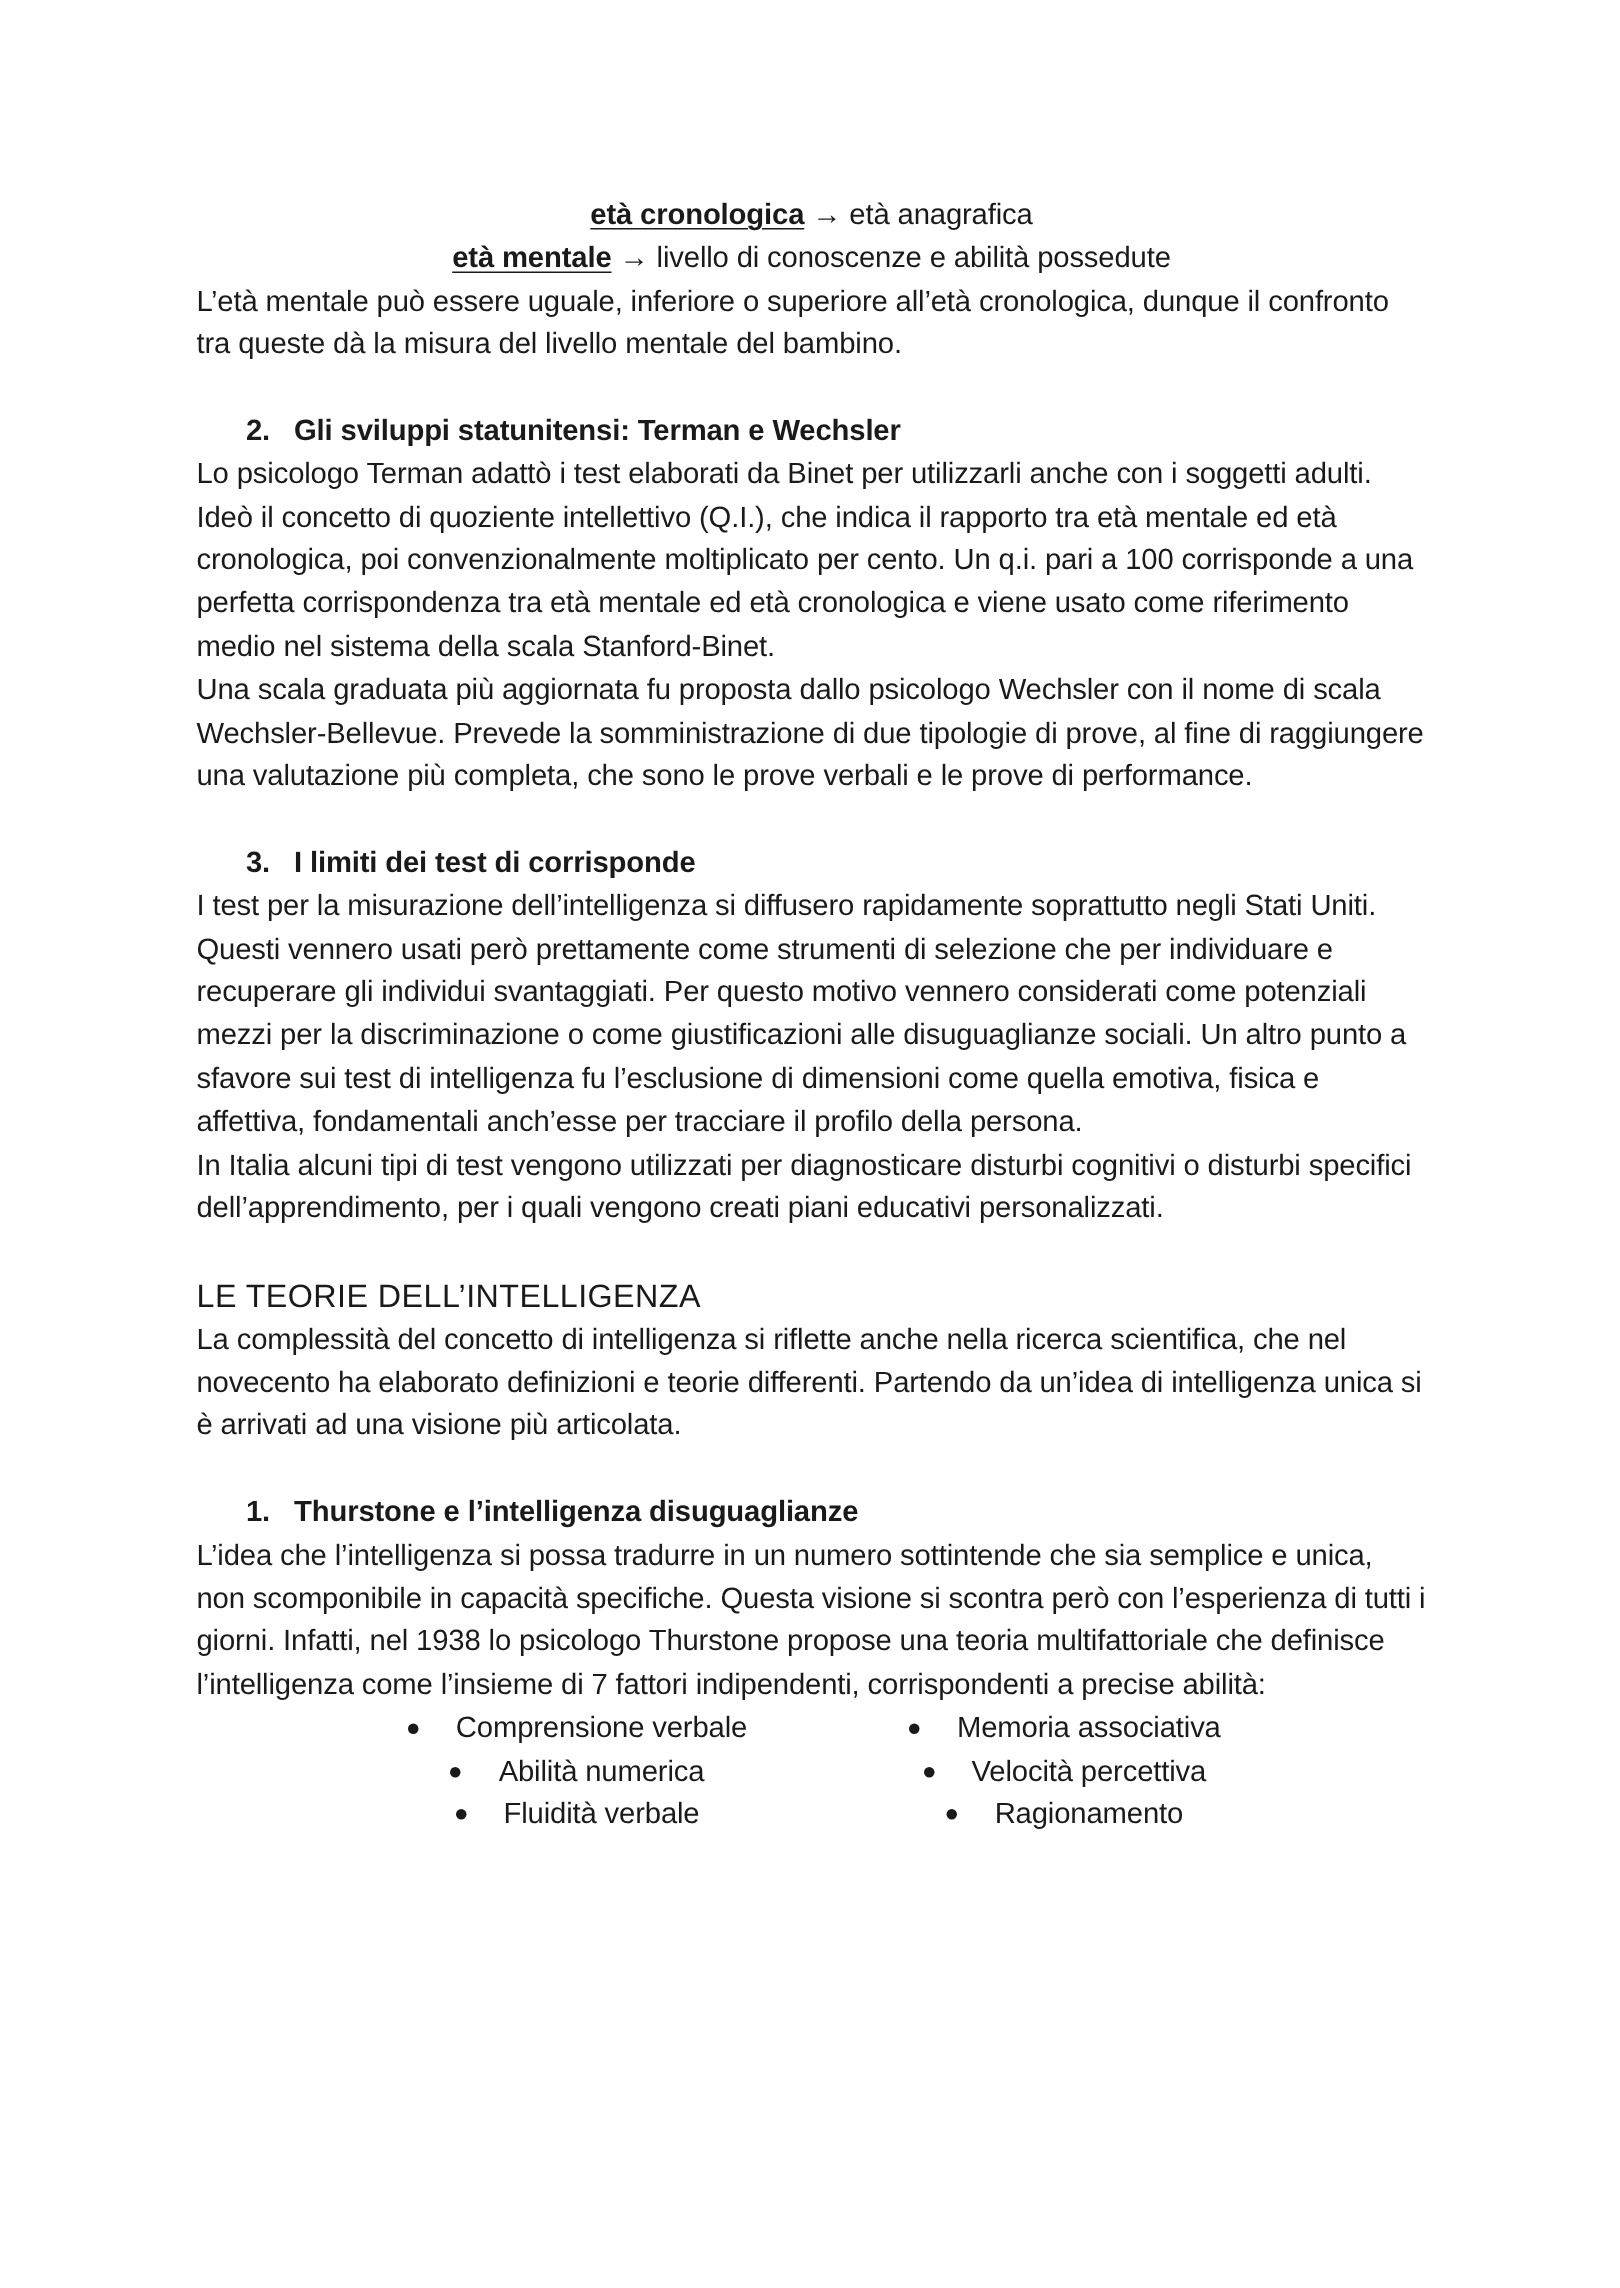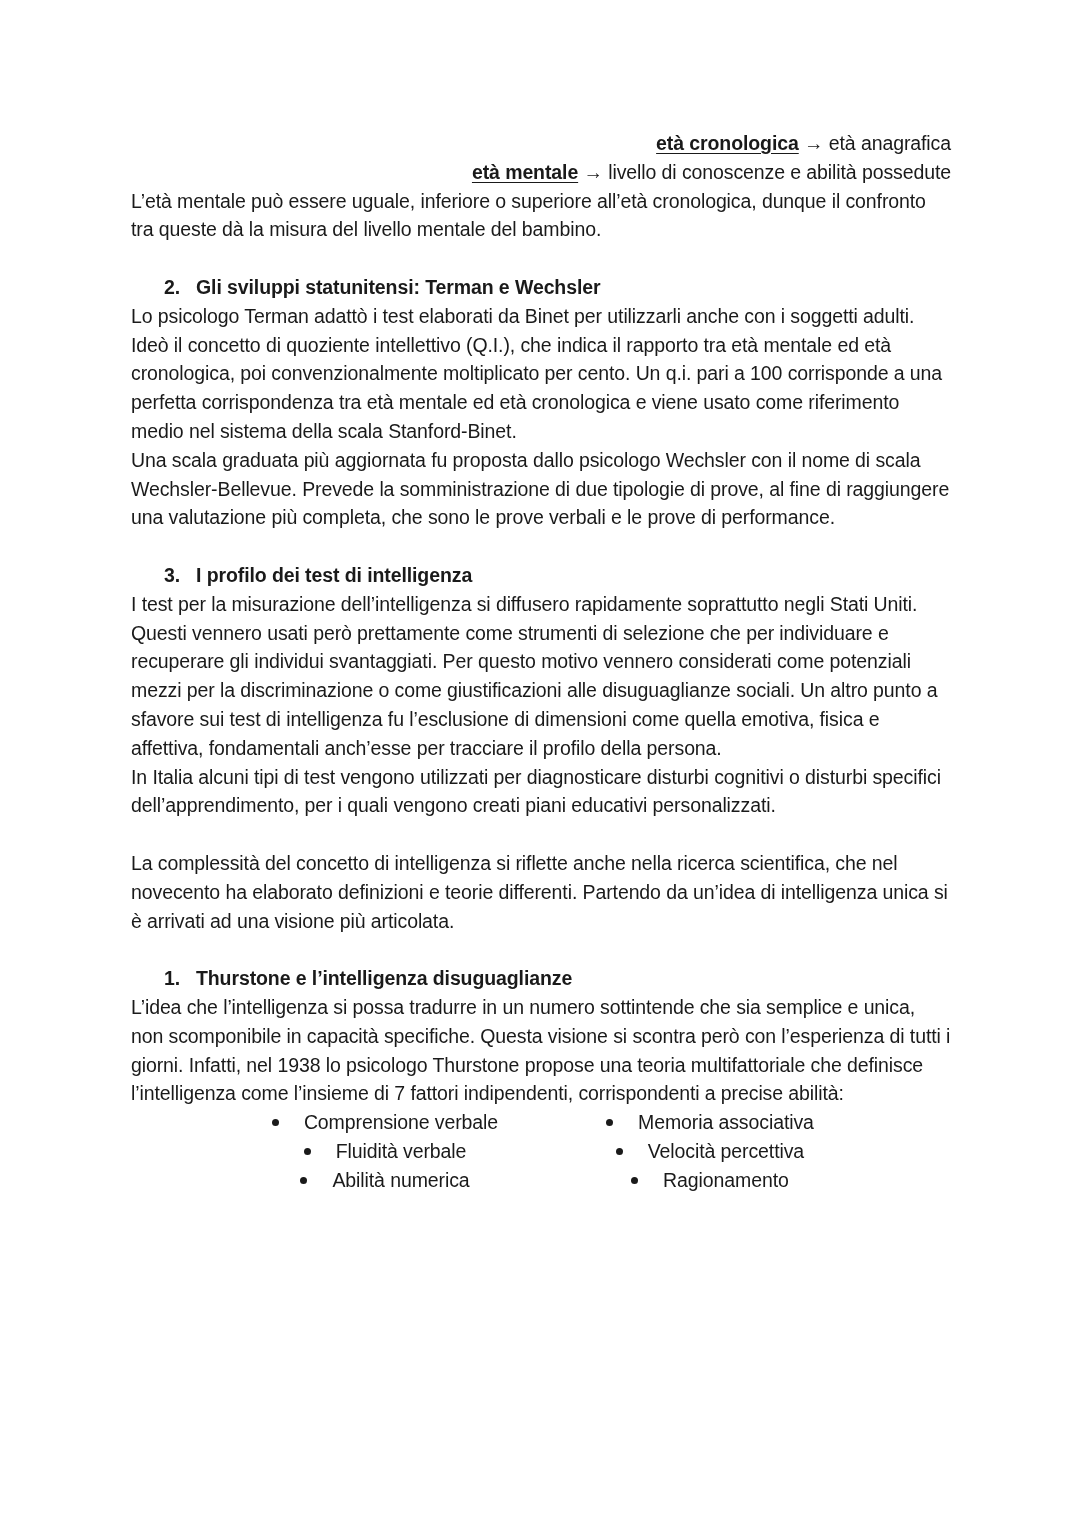--- a/index.html
+++ b/index.html
@@ -18,21 +18,21 @@
     .page {
       position: absolute;
       left: 131px;
       top: 129px;
       width: 820px;
       font-size: 19.5px;
       line-height: 28.8px;
       letter-spacing: -0.1px;
     }
     .center-line {
-      text-align: right;
+      text-align: center;
       white-space: nowrap;
     }
     .u {
       font-weight: bold;
       text-decoration: underline;
       text-underline-offset: 3px;
     }
     p {
       margin: 0;
     }
@@ -102,50 +102,51 @@
     <span class="num">2.</span>
     <span>Gli sviluppi statunitensi: Terman e Wechsler</span>
   </div>
   <p>Lo psicologo Terman adattò i test elaborati da Binet per utilizzarli anche con i soggetti adulti. Ideò il concetto di quoziente intellettivo (Q.I.), che indica il rapporto tra età mentale ed età cronologica, poi convenzionalmente moltiplicato per cento. Un q.i. pari a 100 corrisponde a una perfetta corrispondenza tra età mentale ed età cronologica e viene usato come riferimento medio nel sistema della scala Stanford-Binet.</p>
   <p>Una scala graduata più aggiornata fu proposta dallo psicologo Wechsler con il nome di scala Wechsler-Bellevue. Prevede la somministrazione di due tipologie di prove, al fine di raggiungere una valutazione più completa, che sono le prove verbali e le prove di performance.</p>
 
   <div class="gap"></div>
 
   <div class="numhead">
     <span class="num">3.</span>
-    <span>I profilo dei test di intelligenza</span>
+    <span>I limiti dei test di corrisponde</span>
   </div>
   <p>I test per la misurazione dell’intelligenza si diffusero rapidamente soprattutto negli Stati Uniti. Questi vennero usati però prettamente come strumenti di selezione che per individuare e recuperare gli individui svantaggiati. Per questo motivo vennero considerati come potenziali mezzi per la discriminazione o come giustificazioni alle disuguaglianze sociali. Un altro punto a sfavore sui test di intelligenza fu l’esclusione di dimensioni come quella emotiva, fisica e affettiva, fondamentali anch’esse per tracciare il profilo della persona.</p>
   <p>In Italia alcuni tipi di test vengono utilizzati per diagnosticare disturbi cognitivi o disturbi specifici dell’apprendimento, per i quali vengono creati piani educativi personalizzati.</p>
 
   <div class="gap"></div>
 
+  <div class="section-title">LE TEORIE DELL’INTELLIGENZA</div>
   <p>La complessità del concetto di intelligenza si riflette anche nella ricerca scientifica, che nel novecento ha elaborato definizioni e teorie differenti. Partendo da un’idea di intelligenza unica si è arrivati ad una visione più articolata.</p>
 
   <div class="gap"></div>
 
   <div class="numhead">
     <span class="num">1.</span>
     <span>Thurstone e l’intelligenza disuguaglianze</span>
   </div>
   <p>L’idea che l’intelligenza si possa tradurre in un numero sottintende che sia semplice e unica, non scomponibile in capacità specifiche. Questa visione si scontra però con l’esperienza di tutti i giorni.  Infatti, nel 1938 lo psicologo Thurstone propose una teoria multifattoriale che definisce l’intelligenza come l’insieme di 7 fattori indipendenti, corrispondenti a precise abilità:</p>
 
   <div class="bullets">
     <ul class="col1">
       <li>
           <span class="dot"></span>
           <span>Comprensione verbale</span>
         </li>
       <li>
           <span class="dot"></span>
-          <span>Fluidità verbale</span>
+          <span>Abilità numerica</span>
         </li>
       <li>
           <span class="dot"></span>
-          <span>Abilità numerica</span>
+          <span>Fluidità verbale</span>
         </li>
     </ul>
     <ul class="col2">
       <li>
           <span class="dot"></span>
           <span>Memoria associativa</span>
         </li>
       <li>
           <span class="dot"></span>
           <span>Velocità percettiva</span>

